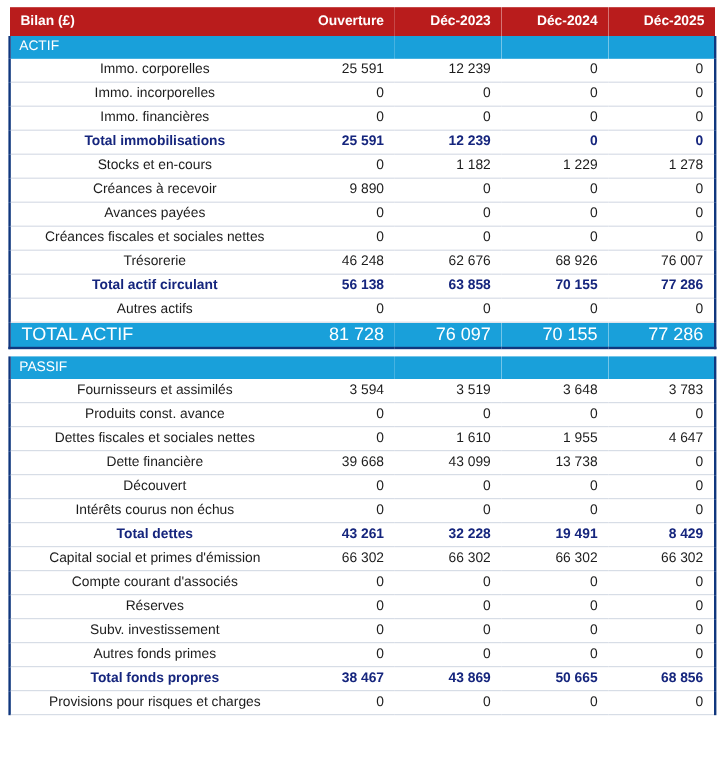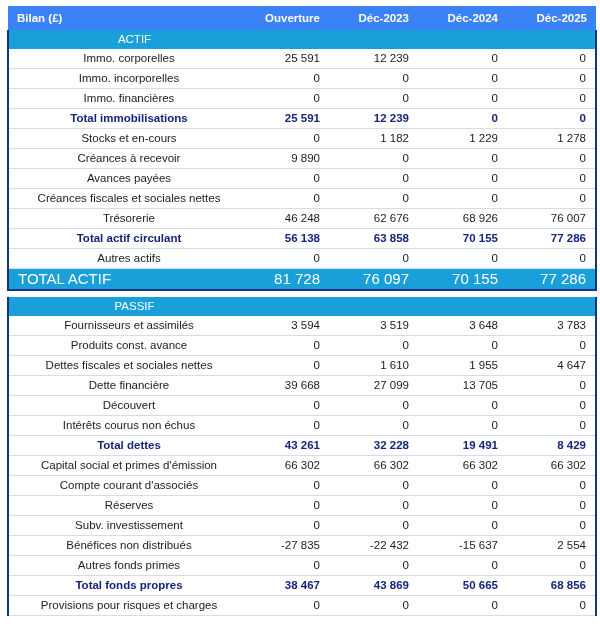--- a/index.html
+++ b/index.html
@@ -34,21 +34,21 @@
     padding: 0;
     margin: 0;
     vertical-align: middle;
     box-sizing: border-box;
     white-space: nowrap;
     overflow: hidden;
   }
 
   
   tr.head-row th {
-    background: #3b82f6;
+    background: #b91c1c;
     color: #ffffff;
     font-weight: bold;
     font-size: 11.5px;
     height: 24px;
     line-height: 24px;
     text-align: right;
     padding-right: 9px;
   }
   tr.head-row th.label {
     text-align: left;
@@ -61,22 +61,22 @@
     background: #19a0da;
     color: #ffffff;
     font-weight: normal;
     height: 19px;
     line-height: 19px;
     font-size: 11.5px;
     border-left: 2px solid #10377e;
     border-right: 2px solid #10377e;
   }
   tr.section-row td.label {
-    text-align: center;
-    padding-left: 20px;
+    text-align: left;
+    padding-left: 7px;
     border-right: none;
   }
   tr.section-row td.num { border-left: none; border-right: none; }
   tr.section-row td.num.last { border-right: 2px solid #10377e; }
 
   
   tr.data-row td {
     background: #ffffff;
     height: 19px;
     line-height: 19px;
@@ -268,22 +268,22 @@
         <tr class="data-row">
           <td class="label">Dettes fiscales et sociales nettes</td>
           <td>0</td>
           <td>1 610</td>
           <td>1 955</td>
           <td class="last">4 647</td>
         </tr>
         <tr class="data-row">
           <td class="label">Dette financière</td>
           <td>39 668</td>
-          <td>27 099</td>
-          <td>13 705</td>
+          <td>43 099</td>
+          <td>13 738</td>
           <td class="last">0</td>
         </tr>
         <tr class="data-row">
           <td class="label">Découvert</td>
           <td>0</td>
           <td>0</td>
           <td>0</td>
           <td class="last">0</td>
         </tr>
         <tr class="data-row">
@@ -322,27 +322,20 @@
           <td class="last">0</td>
         </tr>
         <tr class="data-row">
           <td class="label">Subv. investissement</td>
           <td>0</td>
           <td>0</td>
           <td>0</td>
           <td class="last">0</td>
         </tr>
         <tr class="data-row">
-          <td class="label">Bénéfices non distribués</td>
-          <td>-27 835</td>
-          <td>-22 432</td>
-          <td>-15 637</td>
-          <td class="last">2 554</td>
-        </tr>
-        <tr class="data-row">
           <td class="label">Autres fonds primes</td>
           <td>0</td>
           <td>0</td>
           <td>0</td>
           <td class="last">0</td>
         </tr>
         <tr class="data-row total">
           <td class="label">Total fonds propres</td>
           <td>38 467</td>
           <td>43 869</td>

